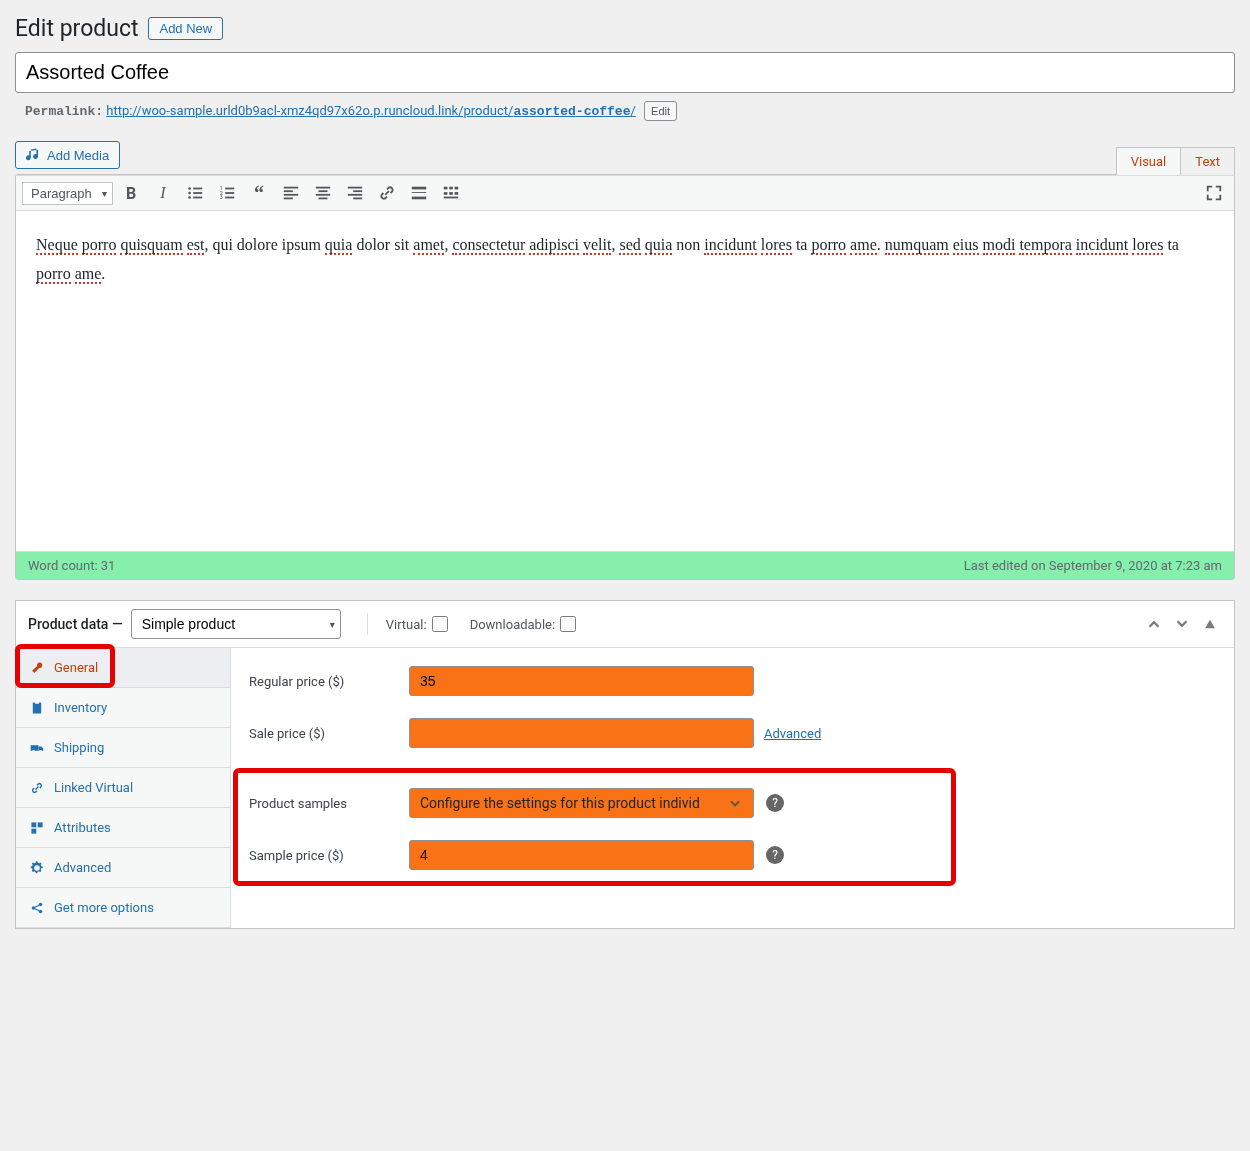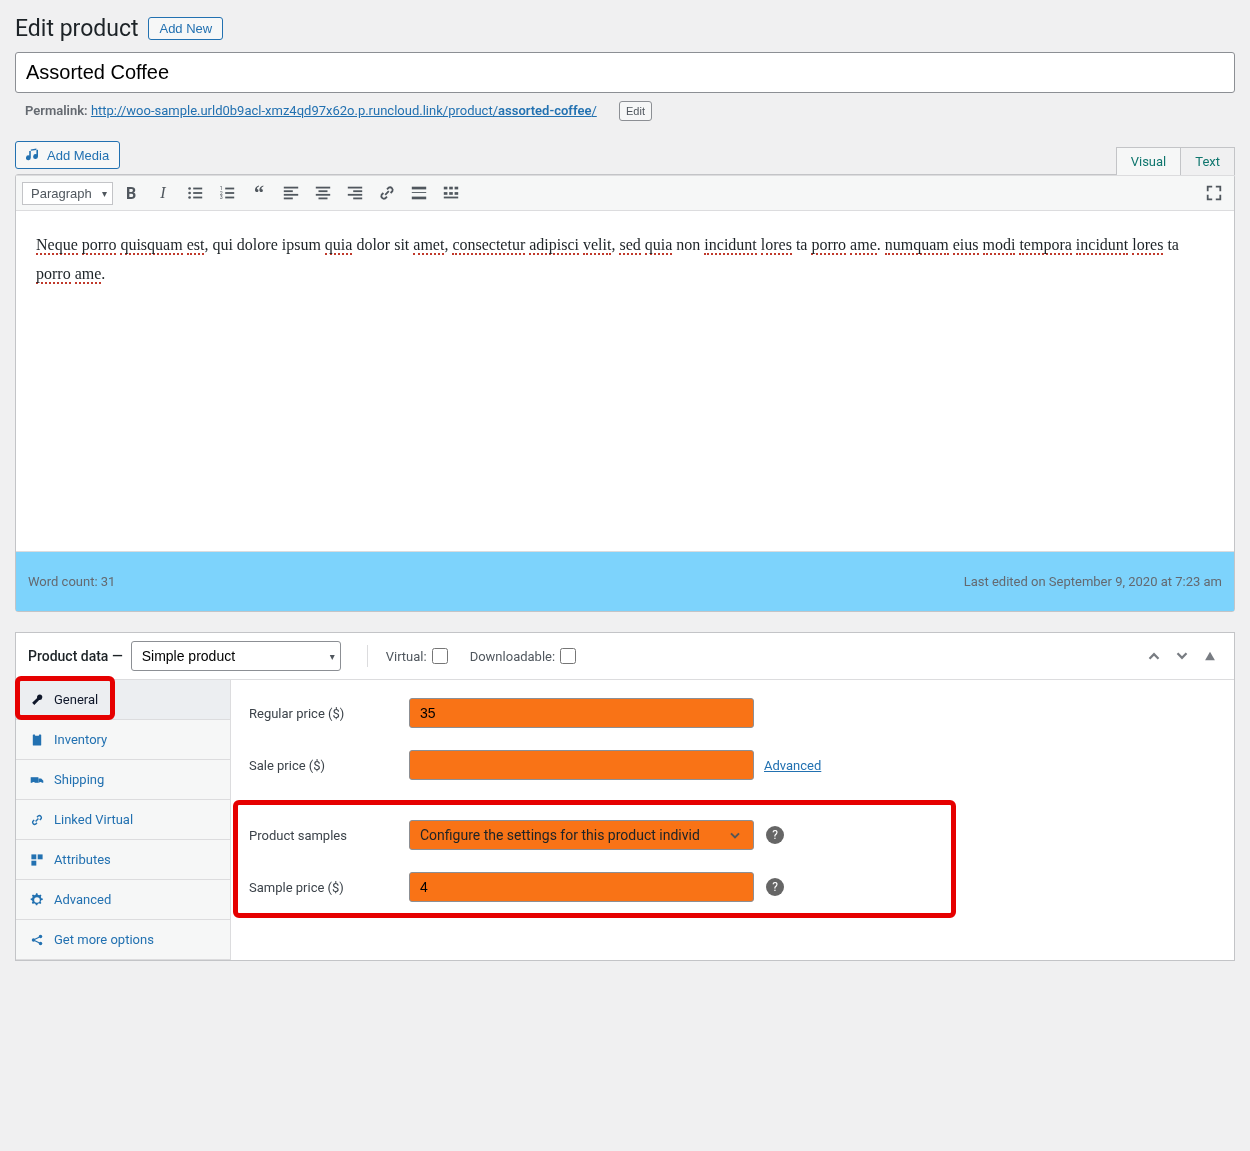--- a/index.html
+++ b/index.html
@@ -37,30 +37,30 @@
       border-radius: 3px;
       margin-bottom: 8px;
     }
     .permalink-row {
       color: #646970;
       font-size: 13px;
       margin-bottom: 15px;
       padding-left: 10px;
     }
     .permalink-row a { color: #2271b1; text-decoration: underline; }
-    .permalink-row b { font-weight: 600; }
+    .permalink-row b { font-weight: 600; font-family: Liberation Mono, monospace; }
     .btn-tiny {
       background: #f6f7f7;
       border: 1px solid #8c8f94;
       color: #50575e;
       padding: 0 6px;
       font-size: 11px;
       border-radius: 3px;
       cursor: pointer;
-      margin-left: 19px;
+      margin-left: 5px;
       line-height: 18px;
     }
     .editor-wrap {
       background: #fff;
       border: 1px solid #c3c4c7;
       border-radius: 3px;
     }
     .editor-top {
       display: flex;
       justify-content: space-between;
@@ -82,21 +82,21 @@
       gap: 5px;
       margin: 5px 0 5px 0;
     }
     .add-media-wrap { padding-left: 0; }
     .editor-tabs { display: flex; }
     .editor-tab {
       border: 1px solid #c3c4c7;
       border-bottom: none;
       background: #f0f0f1;
       padding: 6px 14px;
-      color: #0f766e;
+      color: #c2410c;
       cursor: pointer;
       margin-left: -1px;
       position: relative;
       top: 1px;
     }
     .editor-tab.active { background: #f6f7f7; }
     .toolbar {
       background: #f6f7f7;
       border-top: 1px solid #dcdcde;
       border-bottom: 1px solid #dcdcde;
@@ -140,25 +140,25 @@
       background: #fff;
       padding: 20px;
       min-height: 340px;
       font-family: Georgia, serif;
       font-size: 16px;
       line-height: 1.8;
       color: #1d2327;
     }
     .editor-body .underdot { border-bottom: 2px dotted #c0392b; }
     .editor-footer {
-      background: #7dd3fc;
+      background: #86efac;
       border-top: 1px solid #dcdcde;
       display: flex;
       justify-content: space-between;
-      padding: 22px 12px;
+      padding: 6px 12px;
       color: #646970;
       font-size: 13px;
     }
     .product-data {
       margin-top: 20px;
       border: 1px solid #c3c4c7;
       background: #fff;
     }
     .pd-header {
       border-bottom: 1px solid #dcdcde;
@@ -191,21 +191,21 @@
     .pd-tab {
       padding: 12px 14px;
       border-bottom: 1px solid #dcdcde;
       display: flex;
       align-items: center;
       gap: 8px;
       color: #2271b1;
       cursor: pointer;
       font-size: 13px;
     }
-    .pd-tab.active { background: #eceef1; color: #0f172a; border-left: none; }
+    .pd-tab.active { background: #eceef1; color: #c2410c; border-left: none; }
     .pd-tab .tab-icon { width: 16px; text-align: center; }
     .pd-content { flex: 1; padding: 18px 18px; position: relative; }
     .form-row { display: flex; align-items: center; margin-bottom: 22px; }
     .form-row label { width: 160px; color: #3c434a; }
     .form-row input[type="text"], .form-row .fake-select {
       width: 345px;
       border: 1px solid #8c8f94;
       border-radius: 3px;
       padding: 6px 10px;
       font-size: 14px;

